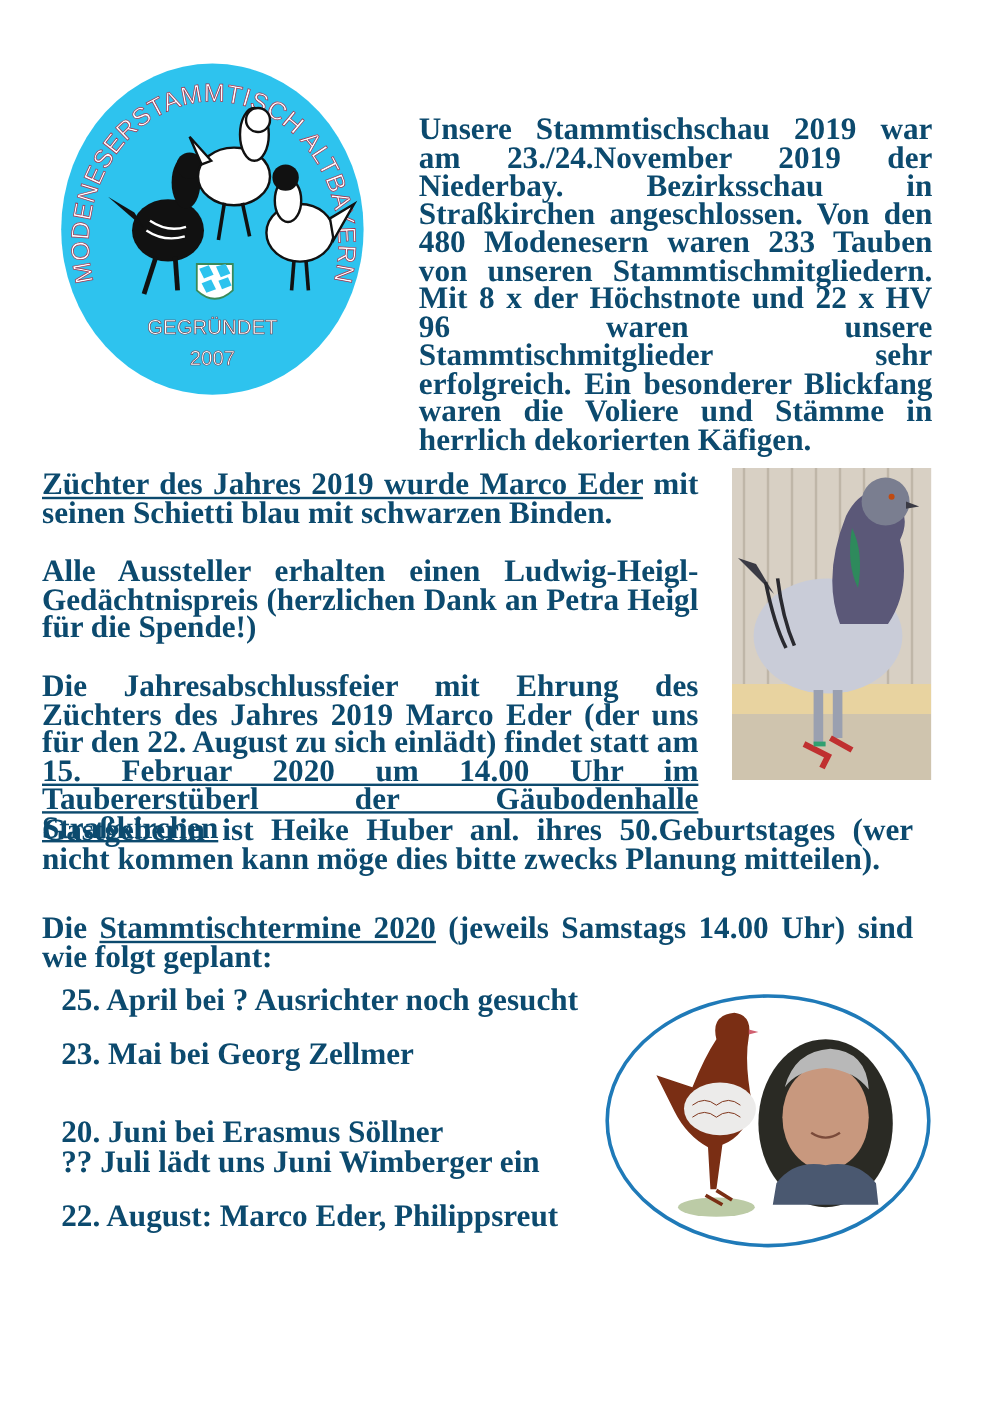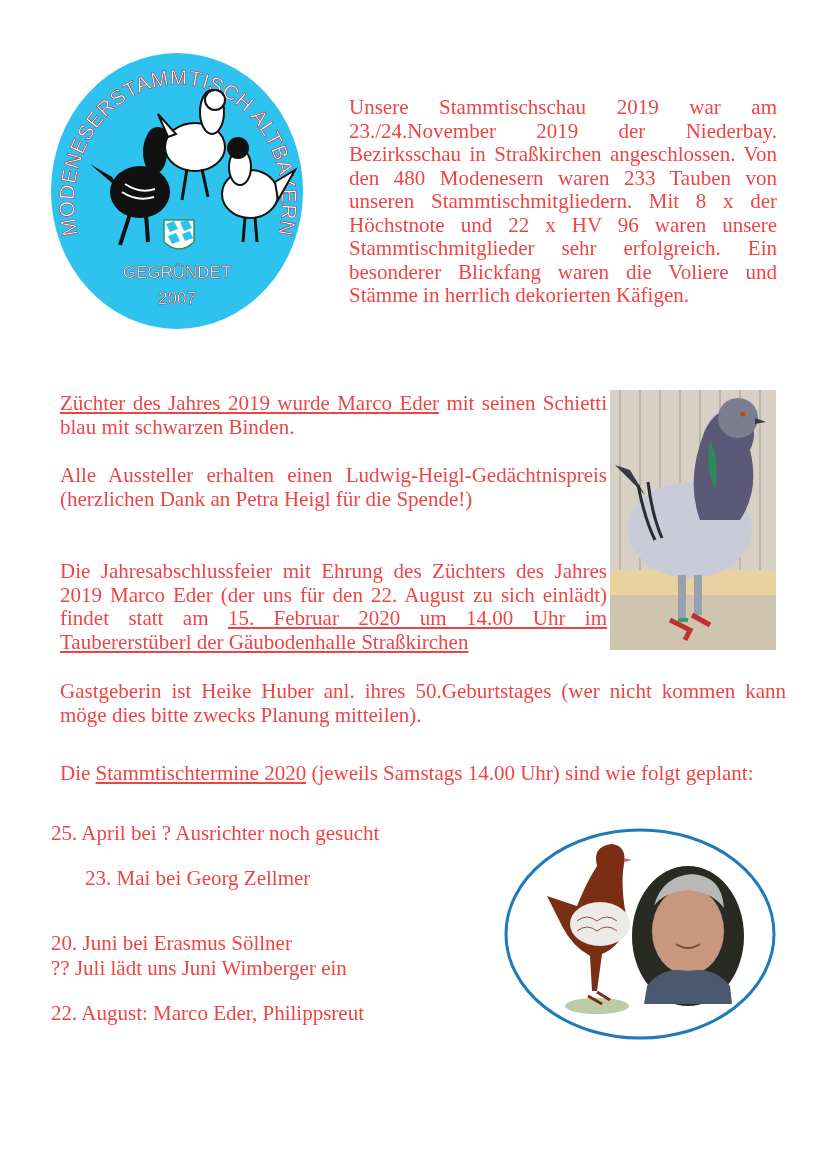--- a/index.html
+++ b/index.html
@@ -1,23 +1,23 @@
 <!DOCTYPE html>
 <html><head>
 <meta charset="utf-8">
 <style>
   html, body { margin: 0; padding: 0; background: #ffffff; }
   body { width: 827px; height: 1169px; position: relative; overflow: hidden;
          font-family: "Liberation Serif", "DejaVu Serif", serif; }
-  .txt { color: #ef4444; font-weight: normal; font-size: 21px; line-height: 23.5px;
+  .txt { color: #0c4a6e; font-weight: bold; font-size: 26px; line-height: 23.5px;
          text-align: justify; }
   .u { text-decoration: underline; text-underline-offset: 2px; }
   #logo { position: absolute; left: 50px; top: 52px; width: 254px; height: 278px; }
   #intro { position: absolute; left: 349px; top: 96px; width: 428px; margin: 0; }
-  .p { position: absolute; left: 60px; margin: 0; }
+  .p { position: absolute; left: 35px; margin: 0; }
   #p1 { top: 392px; width: 547px; }
   #p2 { top: 464px; width: 547px; }
   #p3 { top: 560px; width: 547px; }
   #p4 { top: 680px; width: 726px; }
   #p5 { top: 750px; width: 726px; margin-top: 12px; }
   #pigeon-photo { position: absolute; left: 610px; top: 390px; width: 166px; height: 260px;
                   overflow: hidden; background: #d9d2c6; }
   .date-item { position: absolute; left: 51px; margin: 0; white-space: nowrap; }
   #badge { position: absolute; left: 502px; top: 826px; width: 276px; height: 216px; }
 </style>
@@ -107,21 +107,21 @@
     <path d="M 60 230 L 80 240 L 75 250 M 82 225 L 100 235" stroke="#c03030" stroke-width="5" fill="none"></path>
     <rect x="68" y="228" width="10" height="4" fill="#30a070"></rect>
   </svg>
 </div>
 
 <p id="p4" class="p txt">Gastgeberin ist Heike Huber anl. ihres 50.Geburtstages (wer nicht kommen kann möge dies bitte zwecks Planung mitteilen).</p>
 
 <p id="p5" class="p txt"><span>Die </span><span class="u">Stammtischtermine 2020</span><span> (jeweils Samstags 14.00 Uhr) sind wie folgt geplant:</span></p>
 
 <p class="date-item txt" style="top:822px;">25. April bei ? Ausrichter noch gesucht</p>
-<p class="date-item txt" style="top:867px;margin-left:34px;">23. Mai bei Georg Zellmer</p>
+<p class="date-item txt" style="top:867px;">23. Mai bei Georg Zellmer</p>
 <p class="date-item txt" style="top:932px;">20. Juni bei Erasmus Söllner</p>
 <p class="date-item txt" style="top:957px;">?? Juli lädt uns Juni Wimberger ein</p>
 <p class="date-item txt" style="top:1002px;">22. August: Marco Eder, Philippsreut</p>
 
 <div id="badge">
   <svg width="276" height="216" viewBox="0 0 276 216">
     <ellipse cx="138" cy="108" rx="134" ry="104" fill="#ffffff" stroke="#1f7ab8" stroke-width="3"></ellipse>
     <g>
       <path d="M 45 70 L 75 80 Q 85 55 95 40 Q 90 20 110 18 Q 125 20 122 38 Q 118 60 125 95 Q 120 120 100 128 L 95 165 L 90 165 L 88 130 Q 70 120 60 100 Z" fill="#7a2e14"></path>
       <ellipse cx="98" cy="98" rx="30" ry="22" fill="#ecebea"></ellipse>

